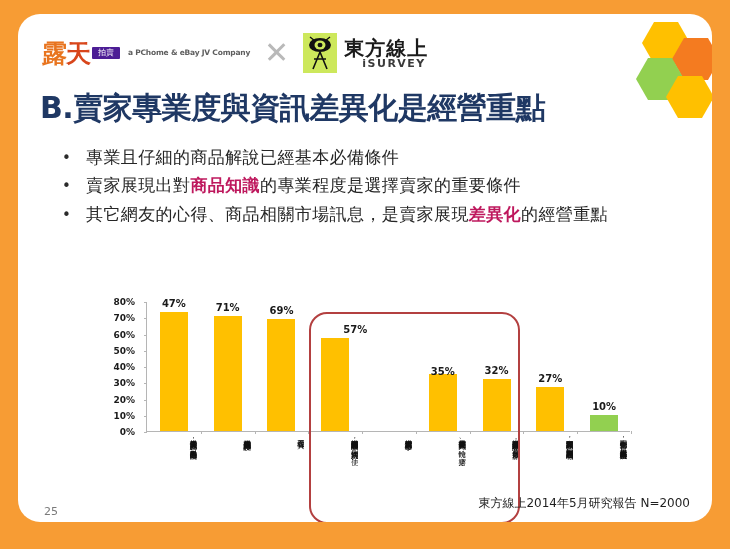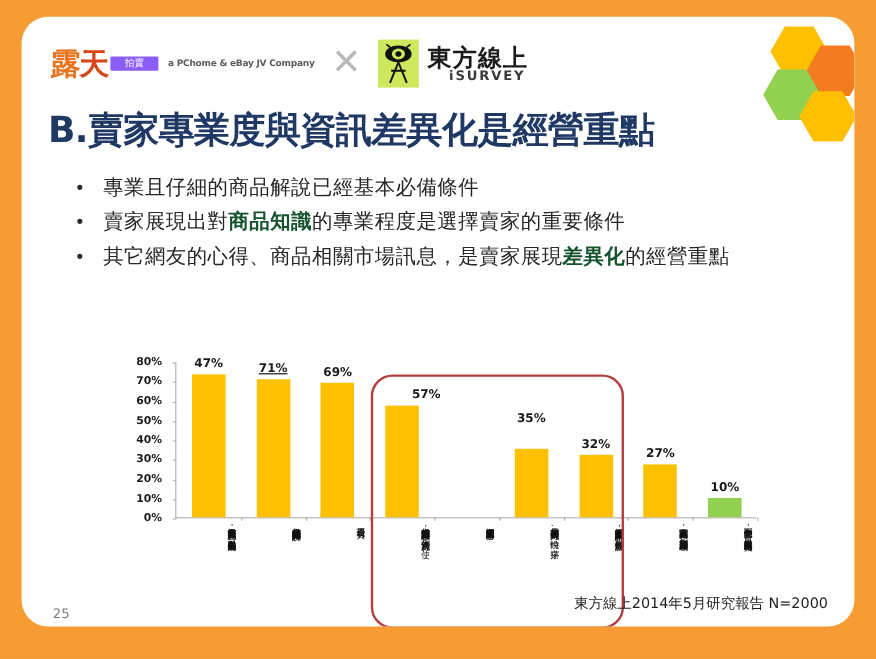--- a/index.html
+++ b/index.html
@@ -35,23 +35,23 @@
     display: flex; align-items: center; height: 34px;
   }
   .ruten-cjk {
     font-family: "DejaVu Sans", sans-serif;
     font-size: 25px; font-weight: bold; letter-spacing: -1px;
     line-height: 1;
   }
   .ruten-c1 { color: #E8741E; }
   .ruten-c2 { color: #D8461B; }
   .ruten-badge {
-    display: inline-block; background: #8b5cf6; color: #fff;
+    display: inline-block; background: #4c1d95; color: #fff;
     font-size: 8px; line-height: 10px; padding: 1px 2px; margin-left: 2px;
-    vertical-align: top; border-radius: 1px; width: 40px; text-align: center;
+    vertical-align: top; border-radius: 1px; width: 28px; text-align: center;
   }
   .ruten-url { margin-left: 8px; line-height: 1.05; }
   .ruten-url .u1 { font-size: 12.5px; font-weight: bold; color: #3E3E3E; letter-spacing: -0.3px; }
   .ruten-url .u2 { font-size: 7.5px; font-weight: bold; color: #5E5E5E; letter-spacing: -0.2px; }
 
   .xsep { margin: 0 14px; color: #B9B9B9; font-size: 30px; font-weight: 300; line-height: 1; }
 
   .isurvey { display: flex; align-items: center; }
   .isurvey-box {
     width: 34px; height: 40px; background: #CDE85C;
@@ -66,21 +66,21 @@
     position: absolute; left: 22px; top: 74px; width: 650px;
     font-size: 30px; font-weight: bold; color: #1F3864;
     letter-spacing: -0.5px; white-space: nowrap;
   }
 
   
   .bullets { position: absolute; left: 44px; top: 133px; width: 640px; }
   .bullet { display: flex; align-items: baseline; margin-bottom: 7px; }
   .bullet .dot { width: 24px; color: #2B2B2B; font-size: 15px; line-height: 1; }
   .bullet .btxt { font-size: 17px; color: #262626; letter-spacing: 0.4px; line-height: 1.25; }
-  .hl { color: #14532d; font-weight: bold; }
+  .hl { color: #be185d; font-weight: bold; }
 
   
   #chart { position: absolute; left: 92px; top: 288px; width: 520px; height: 215px; }
   .yaxis { position: absolute; left: 0; top: 0; width: 34px; height: 130px; }
   .ylab {
     position: absolute; right: 9px;
     font-size: 9px; font-weight: bold; color: #1A1A1A;
     transform: translateY(-50%); white-space: nowrap;
   }
   .plot {
@@ -196,37 +196,37 @@
           <div class="tick" style="top: 97.5px;"></div>
           <div class="tick" style="top: 113.75px;"></div>
           <div class="tick" style="top: 130px;"></div>
           <div class="bar" style="left: 12.8889px; height: 130px;">
             <div class="rect" style="height: 118.625px; background: rgb(255, 192, 0);"></div>
             <div class="vlabel" style="bottom: 121.625px;">47%</div>
           </div>
           <div class="xtick" style="left: 53.7778px;"></div>
           <div class="bar" style="left: 66.6667px; height: 130px;">
             <div class="rect" style="height: 115.375px; background: rgb(255, 192, 0);"></div>
-            <div class="vlabel" style="bottom: 118.375px; text-decoration: underline;">71%</div>
+            <div class="vlabel" style="bottom: 118.375px;">71%</div>
           </div>
           <div class="xtick" style="left: 107.556px;"></div>
           <div class="bar" style="left: 120.444px; height: 130px;">
             <div class="rect" style="height: 112.125px; background: rgb(255, 192, 0);"></div>
             <div class="vlabel" style="bottom: 115.125px;">69%</div>
           </div>
           <div class="xtick" style="left: 161.333px;"></div>
           <div class="bar" style="left: 174.222px; height: 130px;">
             <div class="rect" style="height: 92.625px; background: rgb(255, 192, 0);"></div>
             <div class="vlabel" style="bottom: 95.625px; margin-left: 20px;">57%</div>
           </div>
           <div class="xtick" style="left: 215.111px;"></div>
           <div class="xtick" style="left: 268.889px;"></div>
           <div class="bar" style="left: 281.778px; height: 130px;">
             <div class="rect" style="height: 56.875px; background: rgb(255, 192, 0);"></div>
-            <div class="vlabel" style="bottom: 76px; margin-top: 17px;">35%</div>
+            <div class="vlabel" style="bottom: 54px; margin-top: 17px;">35%</div>
           </div>
           <div class="xtick" style="left: 322.667px;"></div>
           <div class="bar" style="left: 335.556px; height: 130px;">
             <div class="rect" style="height: 52px; background: rgb(255, 192, 0);"></div>
             <div class="vlabel" style="bottom: 55px;">32%</div>
           </div>
           <div class="xtick" style="left: 376.444px;"></div>
           <div class="bar" style="left: 389.333px; height: 130px;">
             <div class="rect" style="height: 43.875px; background: rgb(255, 192, 0);"></div>
             <div class="vlabel" style="bottom: 46.875px;">27%</div>

